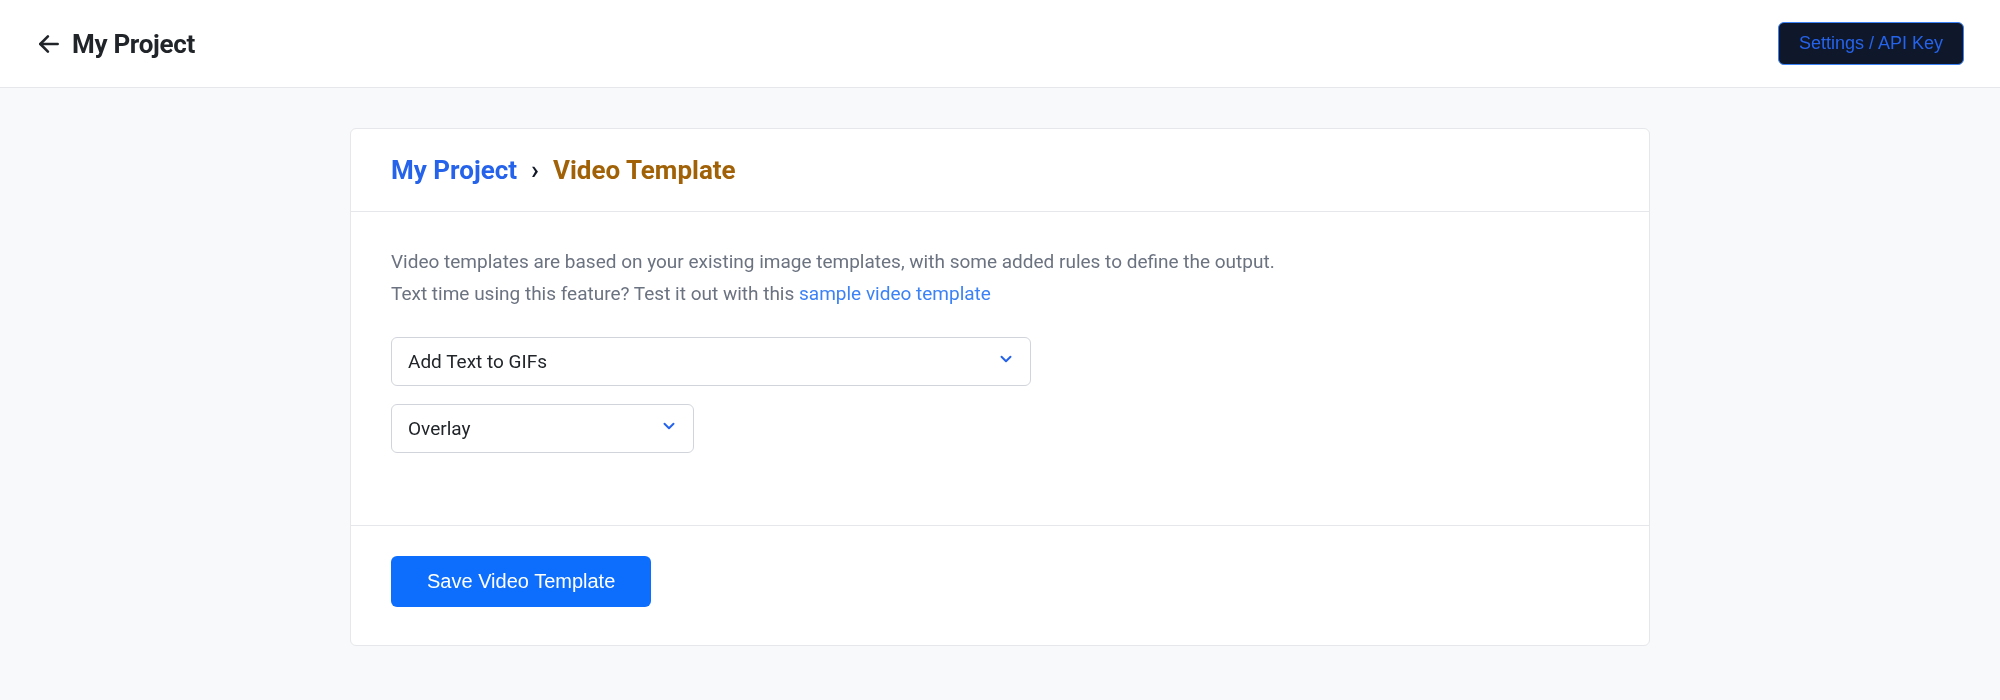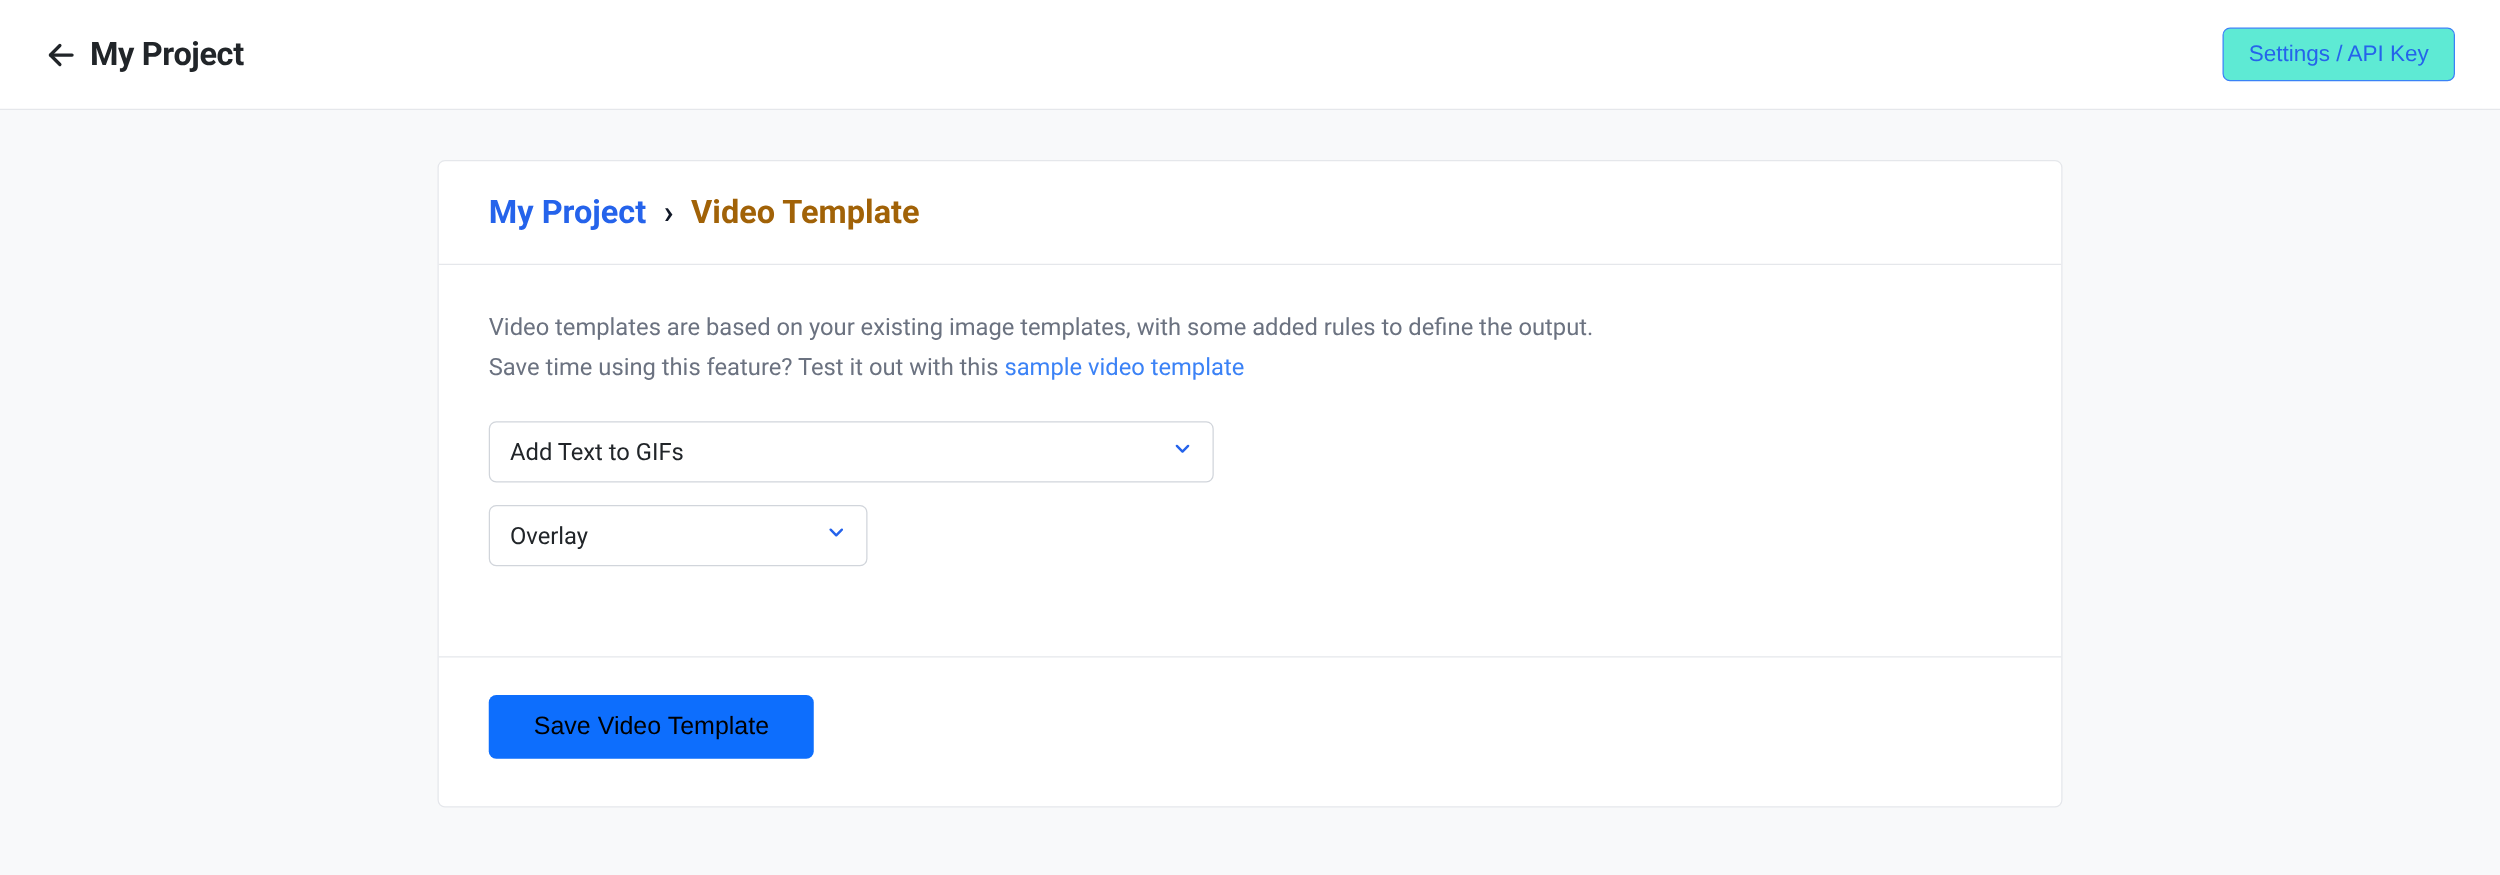--- a/index.html
+++ b/index.html
@@ -36,21 +36,21 @@
       height: 26px;
     }
     .project-title {
       font-size: 26px;
       font-weight: 700;
       letter-spacing: -0.3px;
     }
     .settings-btn {
       border: 1px solid #3b82f6;
       color: #2563eb;
-      background: #5eead4;
+      background: #0f172a;
       border-radius: 6px;
       padding: 10px 20px;
       font-size: 18px;
       cursor: pointer;
     }
     .content {
       display: flex;
       justify-content: center;
       padding-top: 40px;
       padding-bottom: 40px;
@@ -95,21 +95,21 @@
     }
     .desc a {
       color: #3b82f6;
       text-decoration: none;
       cursor: pointer;
     }
     .select-wrap {
       position: relative;
       margin-bottom: 18px;
     }
-    .select-wrap.w-lg { width: 580px; }
+    .select-wrap.w-lg { width: 640px; }
     .select-wrap.w-sm { width: 303px; }
     .sel {
       width: 100%;
       border: 1px solid #d1d5db;
       border-radius: 6px;
       background: #ffffff;
       padding: 12px 44px 12px 16px;
       font-size: 19px;
       color: #212529;
       appearance: none;
@@ -123,21 +123,21 @@
       top: 50%;
       transform: translateY(-50%);
       pointer-events: none;
       color: #2563eb;
     }
     .card-footer {
       padding: 30px 40px 38px 40px;
     }
     .save-btn {
       background: #0d6efd;
-      color: #000000;
+      color: #ffffff;
       border: none;
       border-radius: 6px;
       padding: 14px 36px;
       font-size: 20px;
       font-weight: 400;
       cursor: pointer;
     }
   </style>
 </head>
 <body>
@@ -161,21 +161,21 @@
       <div class="breadcrumb">
         <span class="breadcrumb-link">My Project</span>
         <span class="breadcrumb-sep">›</span>
         <span class="breadcrumb-current">Video Template</span>
       </div>
     </div>
 
     <div class="card-body">
       <div class="desc">
         <span>Video templates are based on your existing image templates, with some added rules to define the output.</span><br>
-        <span>Save time using this feature? Test it out with this </span><a>sample video template</a>
+        <span>Text time using this feature? Test it out with this </span><a>sample video template</a>
       </div>
 
       <div class="select-wrap w-lg">
         <div class="sel">Add Text to GIFs</div>
         <span class="sel-caret">
           <svg width="18" height="18" viewBox="0 0 24 24" fill="none" stroke="currentColor" stroke-width="2.6" stroke-linecap="round" stroke-linejoin="round">
             <polyline points="6 9 12 15 18 9"></polyline>
           </svg>
         </span>
       </div>

